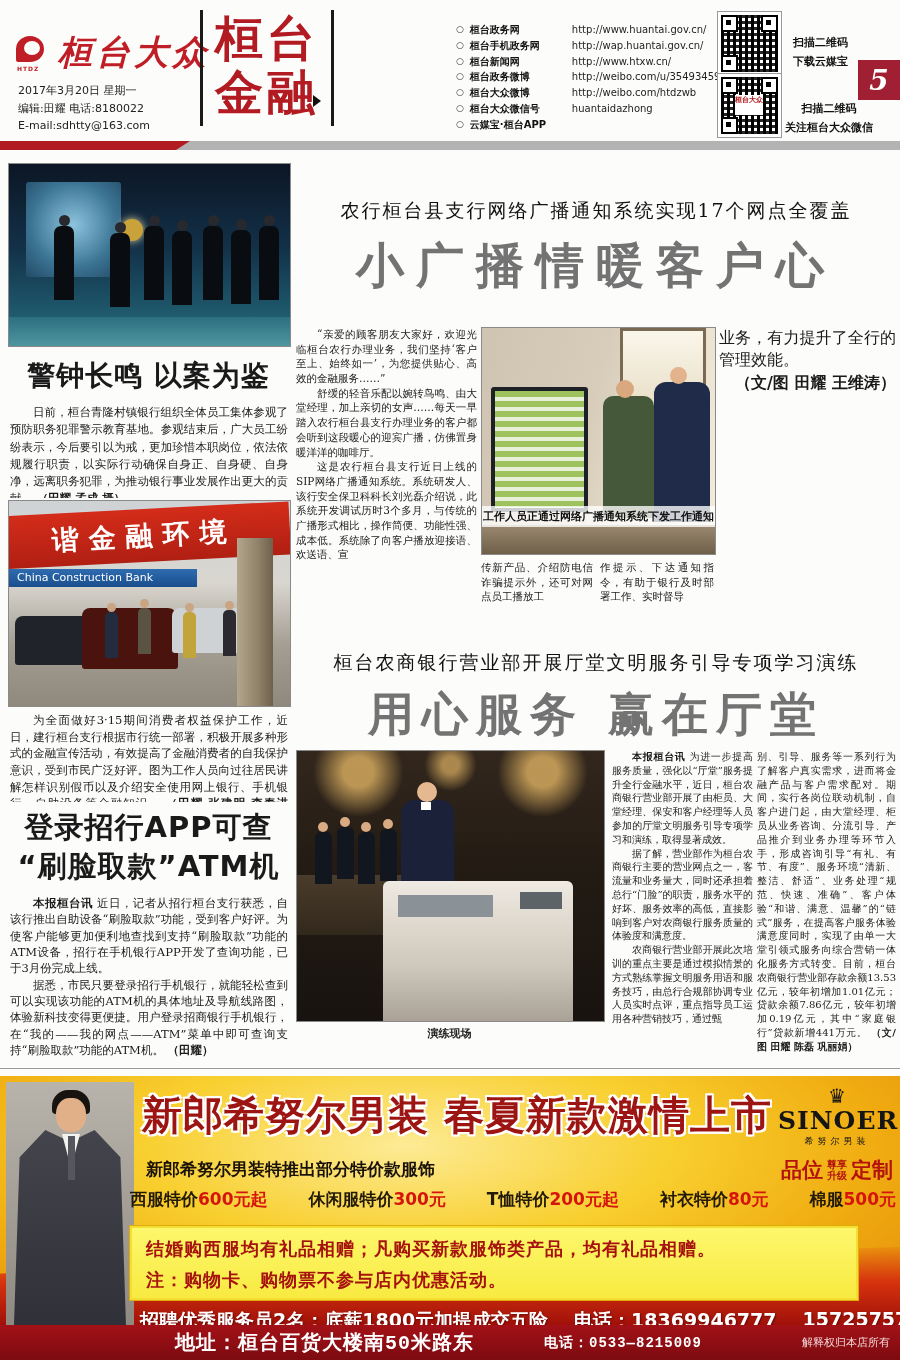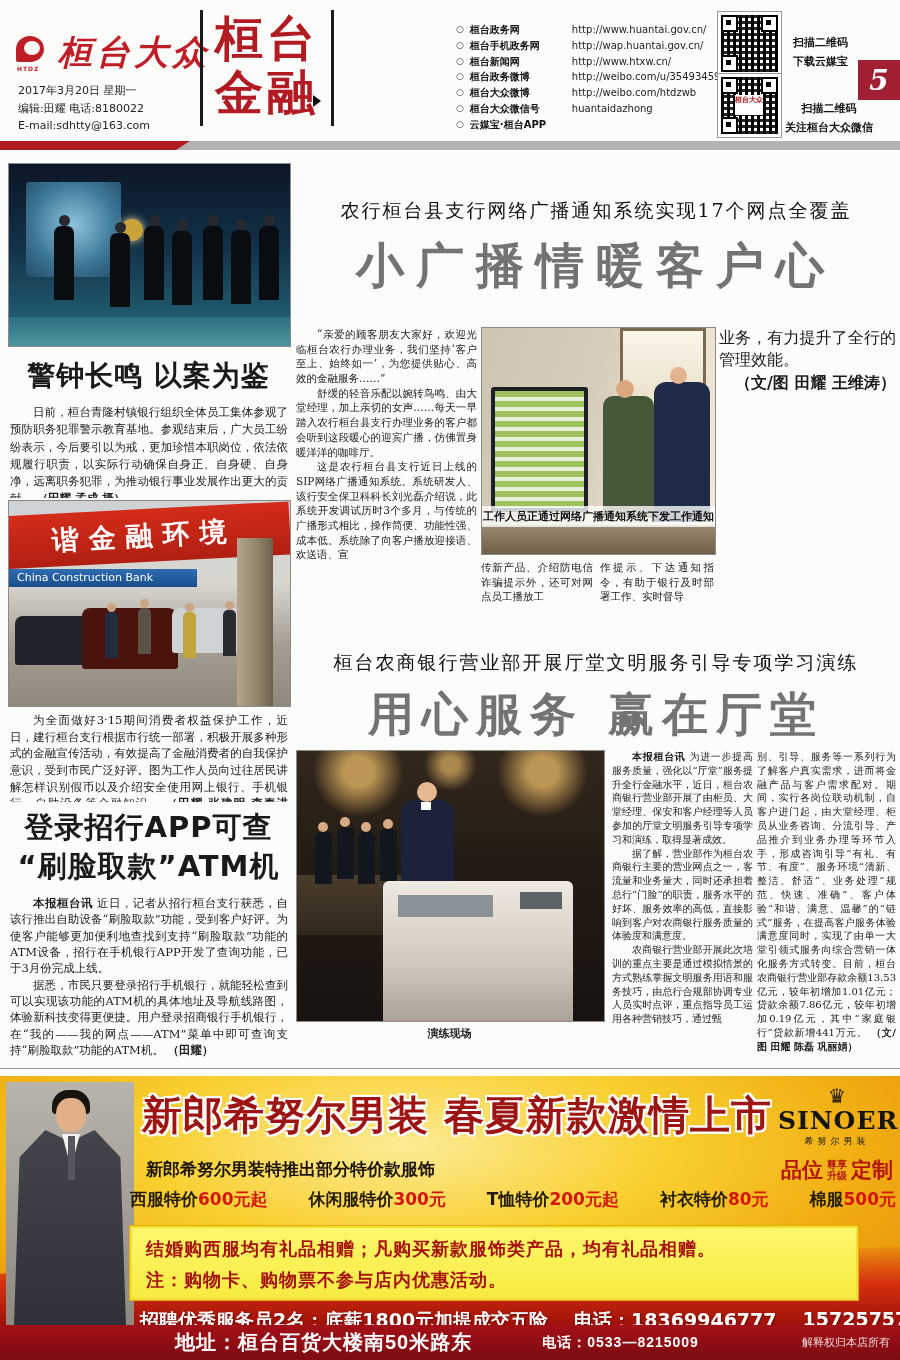--- a/index.html
+++ b/index.html
@@ -123,21 +123,21 @@
   .price-item{font-size:17px;font-weight:bold;color:#241a08;}
   .price-item .val{color:#d5140c;}
   .ad-note{position:absolute;left:130px;top:150px;width:728px;height:74px;background:linear-gradient(180deg,#fdf76c,#f8ea41);
            border:2px solid #f5de32;box-shadow:0 0 0 1px #e0a90c;padding:9px 14px;box-sizing:border-box;}
   .ad-note .n1{font-size:18px;font-weight:bold;color:#a6120e;letter-spacing:1px;}
   .ad-note .n2{font-size:18px;font-weight:bold;color:#a6120e;margin-top:7px;letter-spacing:1px;}
   .ad-recruit{position:absolute;left:140px;top:232px;width:760px;display:flex;gap:26px;white-space:nowrap;
               font-size:19px;font-weight:bold;color:#fff;text-shadow:1px 1px 2px rgba(60,0,0,.6);}
   
   .footer{left:0;top:1325px;width:900px;height:35px;background:linear-gradient(180deg,#a31117,#7c0b10);}
-  .footer-inner{display:flex;align-items:center;height:100%;color:#fff;font-family:Liberation Sans, sans-serif;font-weight:bold;text-align:center;}
+  .footer-inner{display:flex;align-items:center;height:100%;color:#fff;font-family:Liberation Mono, monospace;font-weight:bold;text-align:center;}
   .footer-addr{font-size:20px;margin-left:175px;letter-spacing:1px;}
   .footer-phone{font-size:14px;margin-left:70px;letter-spacing:1px;}
   .footer-rights{font-size:11px;margin-left:auto;margin-right:10px;font-weight:normal;color:#f2d9d9;}
   .rule{background:#9a9a9a;}
 </style>
 </head>
 <body>
 
 <div class="page">
 

